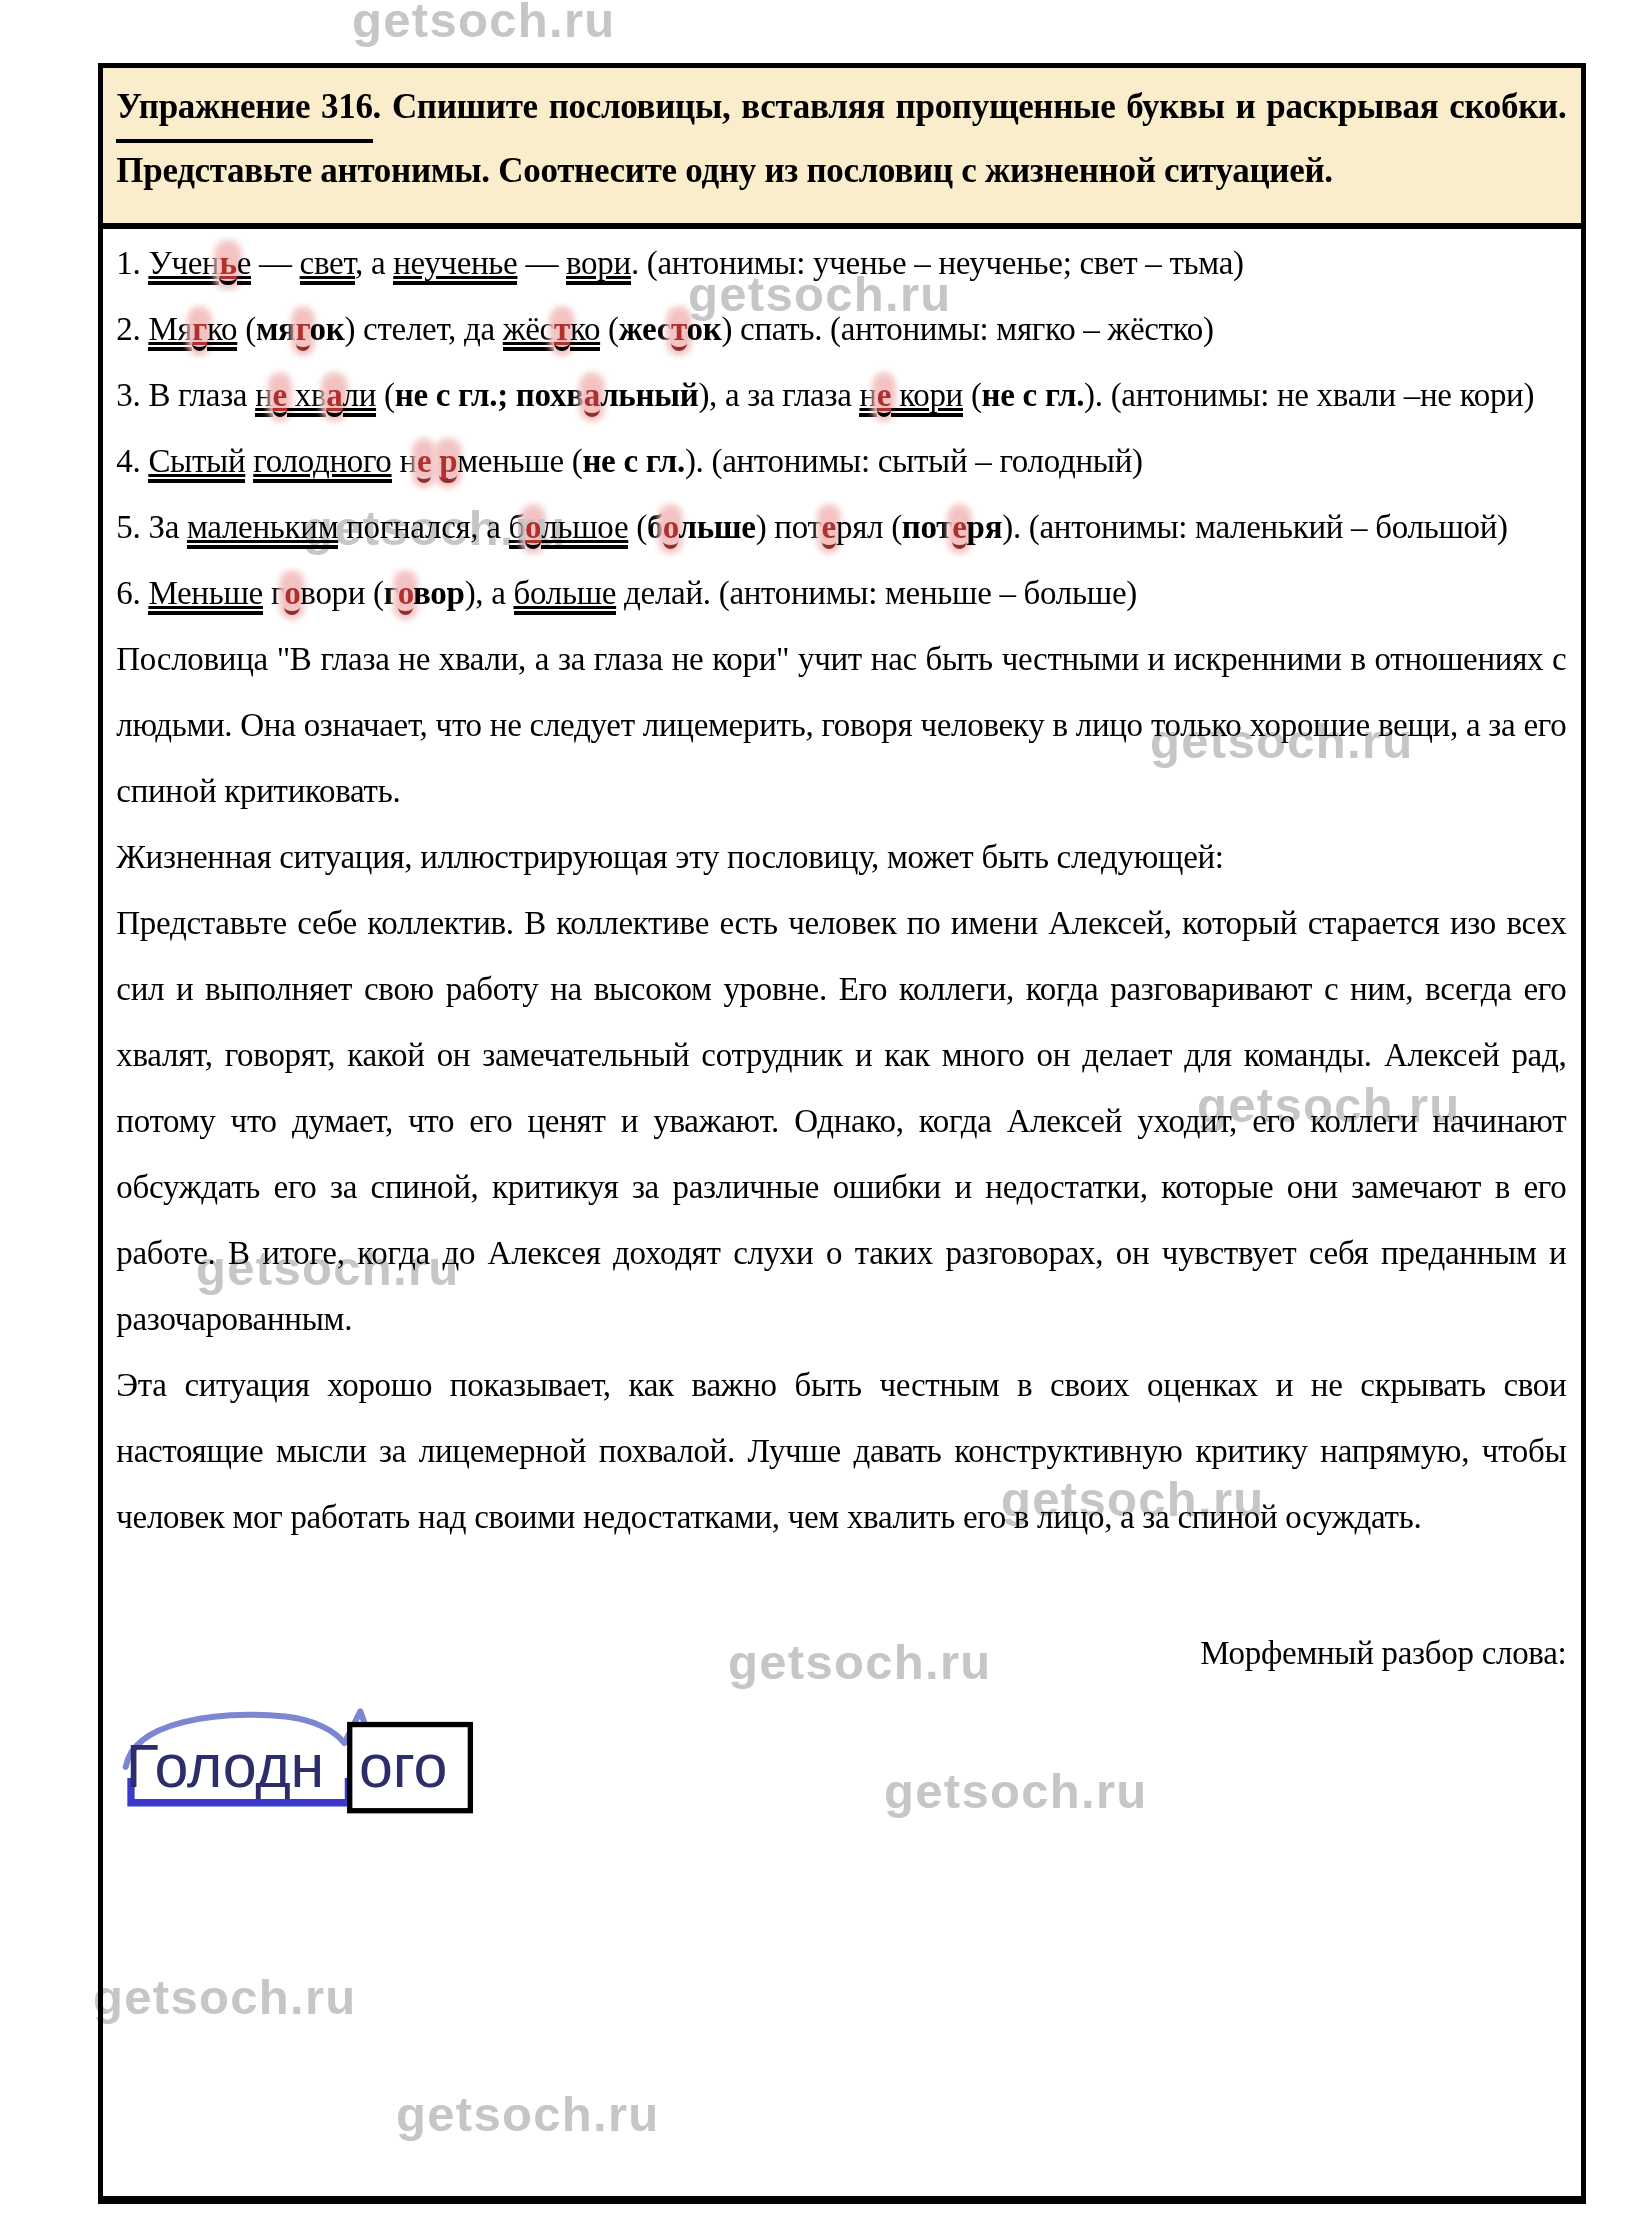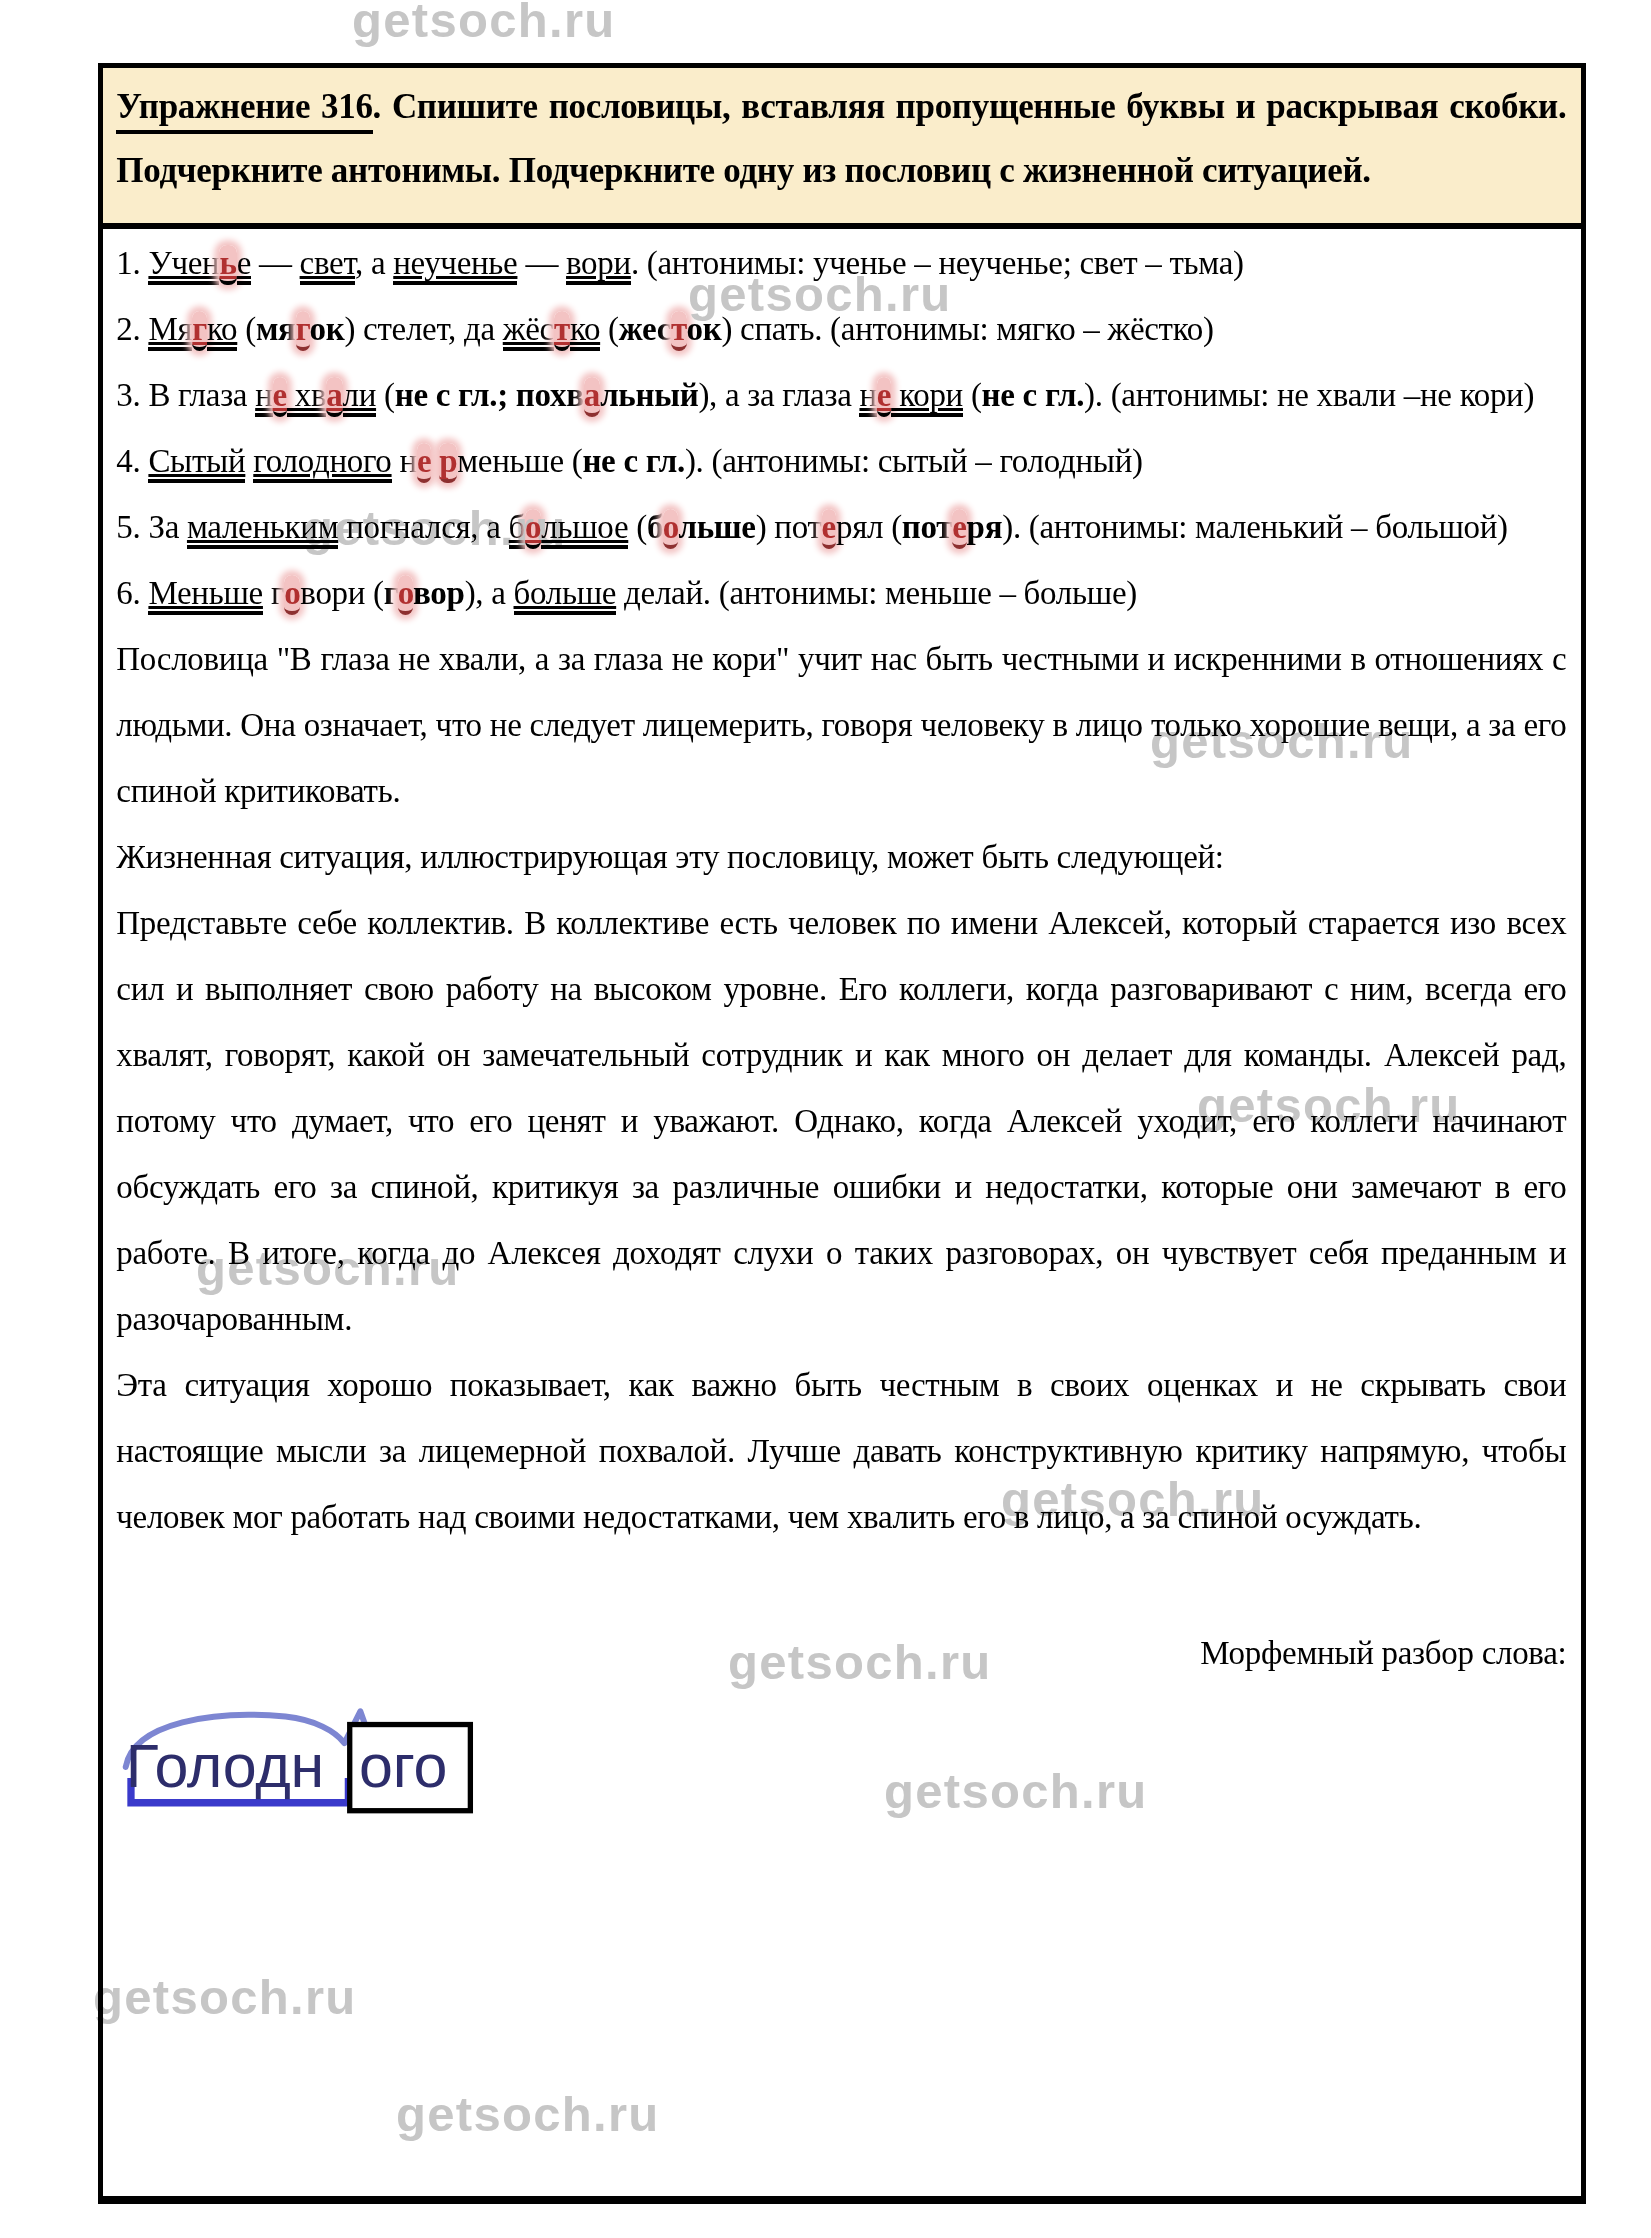--- a/index.html
+++ b/index.html
@@ -38,21 +38,21 @@
     box-sizing:border-box;
     z-index:1;
   }
   .task-header{
     background:var(--header-bg);
     border-bottom:6px solid var(--frame-border);
     padding:6.6px 14.6px 20px 13.3px;
     font-size:35px;font-weight:bold;line-height:64px;
     text-align:justify;letter-spacing:-0.3px;
   }
-  .tu{border-bottom:4px solid var(--ink);padding-bottom:4px;}
+  .tu{border-bottom:4px solid var(--ink);padding-bottom:13px;}
   .solution-body{
     padding:1.3px 14.6px 0 13.3px;
     font-size:33px;line-height:66px;
     text-align:justify;letter-spacing:-0.3px;
   }
   .solution-body p{margin:0;}
   .u{border-bottom:4px solid var(--ink);text-decoration:underline;}
   .su{border-bottom:4px solid var(--red-underline);}
   .b{font-weight:bold;}
   .r{
@@ -80,21 +80,21 @@
     <div class="watermark" style="left: 196px; top: 1240px;">getsoch.ru</div>
     <div class="watermark" style="left: 1001px; top: 1471px;">getsoch.ru</div>
     <div class="watermark" style="left: 728px; top: 1634px;">getsoch.ru</div>
     <div class="watermark" style="left: 884px; top: 1763px;">getsoch.ru</div>
     <div class="watermark" style="left: 93px; top: 1969px;">getsoch.ru</div>
     <div class="watermark" style="left: 396px; top: 2086px;">getsoch.ru</div>
   </div>
 
 <div class="frame">
 
-  <div class="task-header" id="task-header"><span class="tu">Упражнение 316</span><span>. Спишите пословицы, вставляя пропущенные буквы и раскрывая скобки. Подчеркните антонимы. Подчеркните одну из пословиц с жизненной ситуацией.</span></div>
+  <div class="task-header" id="task-header"><span class="tu">Упражнение 316</span><span>. Спишите пословицы, вставляя пропущенные буквы и раскрывая скобки. Представьте антонимы. Соотнесите одну из пословиц с жизненной ситуацией.</span></div>
 
   <div class="solution-body">
     <div id="items">
         <p><span>1. </span><span class="u">Учен</span><span class="u r">ь</span><span class="u">е</span><span> — </span><span class="u">свет</span><span>, а </span><span class="u">неученье</span><span> — </span><span class="u">вори</span><span>. (антонимы: ученье – неученье; свет – тьма)</span></p>
         <p><span>2. </span><span class="u">Мя</span><span class="u r">г</span><span class="u">ко</span><span> (</span><span class="b">мя</span><span class="b r su">г</span><span class="b">ок</span><span>) стелет, да </span><span class="u">жёс</span><span class="u r">т</span><span class="u">ко</span><span> (</span><span class="b">жес</span><span class="b r su">т</span><span class="b">ок</span><span>) спать. (антонимы: мягко – жёстко)</span></p>
         <p><span>3. В глаза </span><span class="u">н</span><span class="u r">е</span><span class="u"> хв</span><span class="u r">а</span><span class="u">ли</span><span> (</span><span class="b">не с гл.; похв</span><span class="b r su">а</span><span class="b">льный</span><span>), а за глаза </span><span class="u">н</span><span class="u r">е</span><span class="u"> кори</span><span> (</span><span class="b">не с гл.</span><span>). (антонимы: не хвали –не кори)</span></p>
         <p><span>4. </span><span class="u">Сытый</span><span> </span><span class="u">голодного</span><span> н</span><span class="r su">е</span><span> </span><span class="r su">р</span><span>меньше (</span><span class="b">не с гл.</span><span>). (антонимы: сытый – голодный)</span></p>
         <p><span>5. За </span><span class="u">маленьким</span><span> погнался, а </span><span class="u">б</span><span class="u r">о</span><span class="u">льшое</span><span> (</span><span class="b">б</span><span class="b r su">о</span><span class="b">льше</span><span>) пот</span><span class="r su">е</span><span>рял (</span><span class="b">пот</span><span class="b r su">е</span><span class="b">ря</span><span>). (антонимы: маленький – большой)</span></p>
         <p><span>6. </span><span class="u">Меньше</span><span> г</span><span class="r su">о</span><span>вори (</span><span class="b">г</span><span class="b r su">о</span><span class="b">вор</span><span>), а </span><span class="u">больше</span><span> делай. (антонимы: меньше – больше)</span></p>
       </div>

